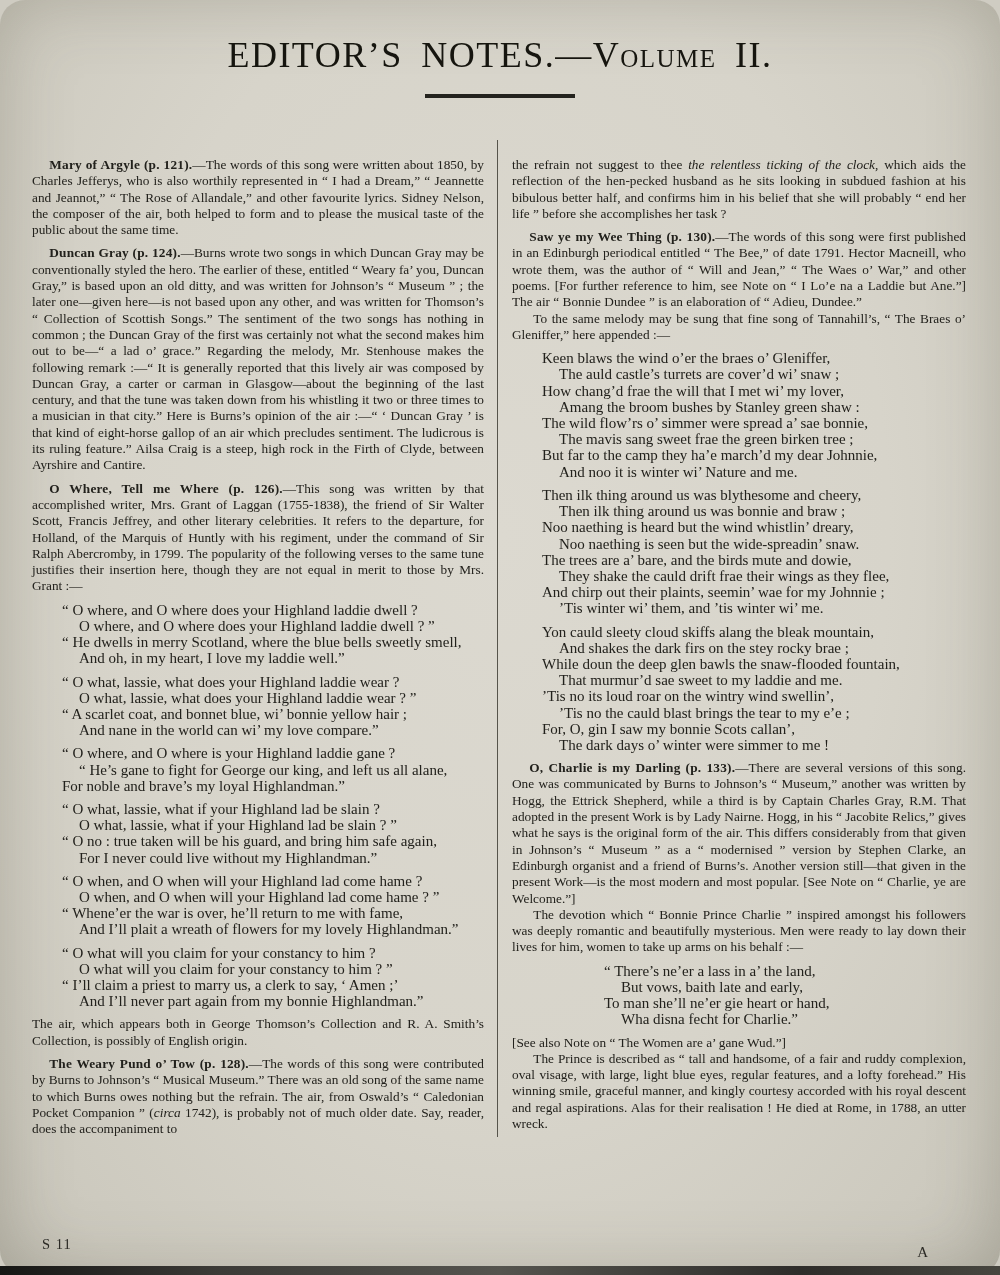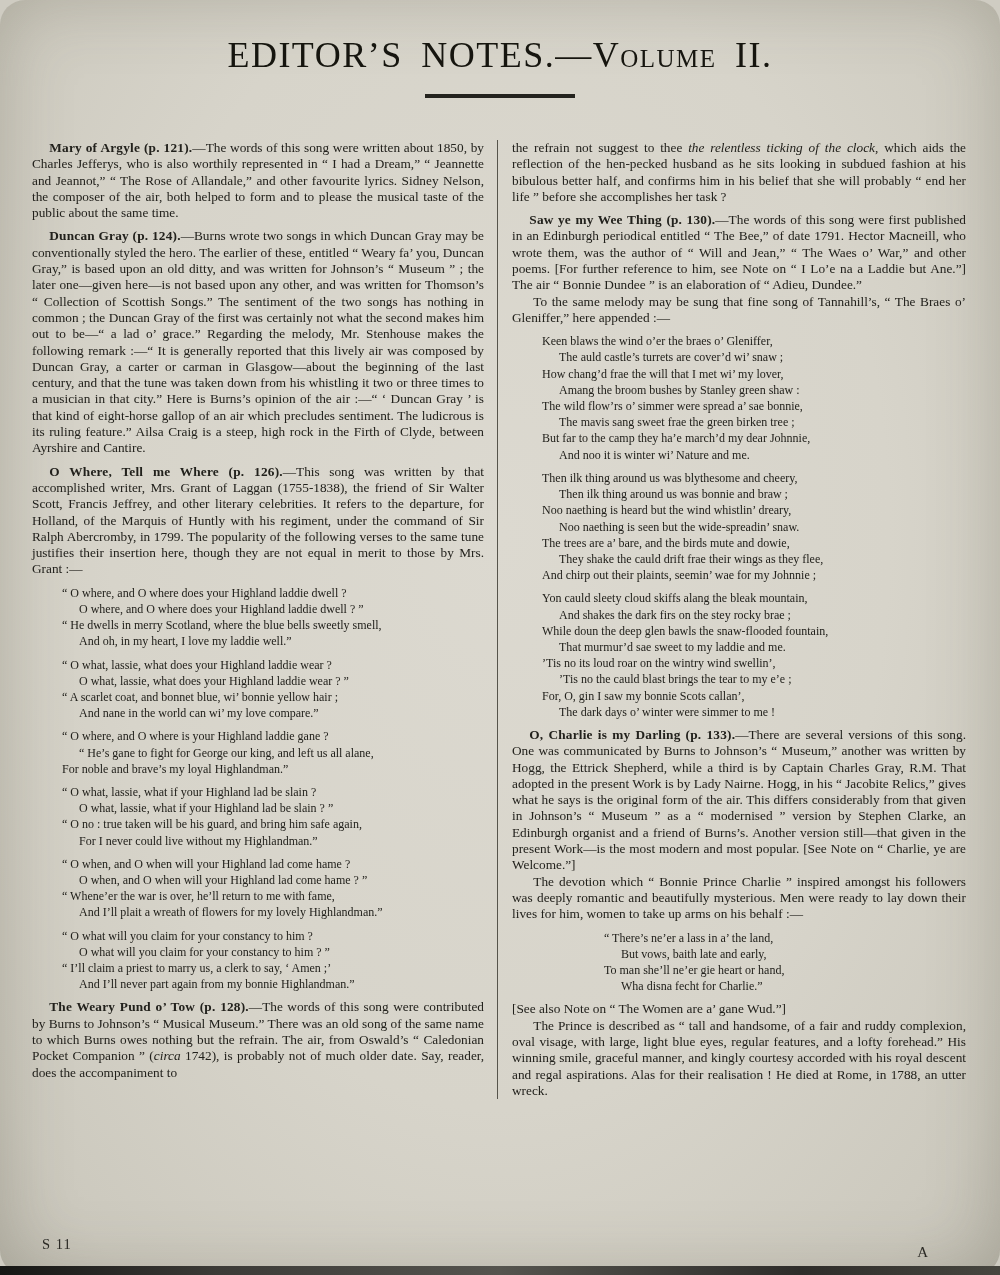--- a/index.html
+++ b/index.html
@@ -42,27 +42,27 @@
     line-height:16.3px;
     text-align:justify;
     color:#22211c;
   }
   .col-left{width:452px;padding-right:13px;}
   .divider{width:1px;background:#56544b;}
   .col-right{flex:1;padding-left:14px;}
   .para{margin:0;text-indent:1.6em;}
   .para.no-indent{text-indent:0;}
   .para.note-start{margin-top:7px;text-indent:1.3em;}
-  .col .para:first-child{margin-top:0;}
+  .col .para:first-child{margin-top:17px;}
   .run-in{font-weight:bold;letter-spacing:0.2px;}
   .verse{
     margin:7px 0;
     padding-left:30px;
     text-align:left;
-    font-size:12px;
+    font-size:15px;
     line-height:16.2px;
   }
   .verse .vline{white-space:nowrap;}
   .verse .vline:nth-child(even){padding-left:17px;}
   .verse.centered{padding-left:92px;}
   .sig{position:absolute;font-size:14.5px;color:#2a2924;margin-left:8px;}
   .sig-left{left:34px;bottom:22px;letter-spacing:1px;}
   .sig-right{right:72px;bottom:14px;font-size:15px;}
   .bottom-edge{
     position:absolute;left:0;right:0;bottom:0;height:9px;
@@ -109,20 +109,21 @@
           <div class="vline">O when, and O when will your Highland lad come hame ? ”</div>
           <div class="vline">“ Whene’er the war is over, he’ll return to me with fame,</div>
           <div class="vline">And I’ll plait a wreath of flowers for my lovely Highlandman.”</div>
         </div>
         <div class="verse">
           <div class="vline">“ O what will you claim for your constancy to him ?</div>
           <div class="vline">O what will you claim for your constancy to him ? ”</div>
           <div class="vline">“ I’ll claim a priest to marry us, a clerk to say, ‘ Amen ;’</div>
           <div class="vline">And I’ll never part again from my bonnie Highlandman.”</div>
         </div>
+        <p class="para no-indent"><span>The air, which appears both in George Thomson’s Collection and R. A. Smith’s Collection, is possibly of English origin.</span></p>
         <p class="para note-start"><b class="run-in">The Weary Pund o’ Tow (p. 128).</b><span>—The words of this song were contributed by Burns to Johnson’s “ Musical Museum.”  There was an old song of the same name to which Burns owes nothing but the refrain.  The air, from Oswald’s “ Caledonian Pocket Companion ” (</span><i>circa</i><span> 1742), is probably not of much older date.  Say, reader, does the accompaniment to</span></p>
       </div>
     <div class="divider"></div>
     <div class="col col-right" id="right-col">
         <p class="para no-indent"><span>the refrain not suggest to thee </span><i>the relentless ticking of the clock</i><span>, which aids the reflection of the hen-pecked husband as he sits looking in subdued fashion at his bibulous better half, and confirms him in his belief that she will probably “ end her life ” before she accomplishes her task ?</span></p>
         <p class="para note-start"><b class="run-in">Saw ye my Wee Thing (p. 130).</b><span>—The words of this song were first published in an Edinburgh periodical entitled “ The Bee,” of date 1791.  Hector Macneill, who wrote them, was the author of “ Will and Jean,” “ The Waes o’ War,” and other poems.  [For further reference to him, see Note on “ I Lo’e na a Laddie but Ane.”]  The air “ Bonnie Dundee ” is an elaboration of “ Adieu, Dundee.”</span></p>
         <p class="para"><span>To the same melody may be sung that fine song of Tannahill’s, “ The Braes o’ Gleniffer,” here appended :—</span></p>
         <div class="verse">
           <div class="vline">Keen blaws the wind o’er the braes o’ Gleniffer,</div>
           <div class="vline">The auld castle’s turrets are cover’d wi’ snaw ;</div>
@@ -134,20 +135,21 @@
           <div class="vline">And noo it is winter wi’ Nature and me.</div>
         </div>
         <div class="verse">
           <div class="vline">Then ilk thing around us was blythesome and cheery,</div>
           <div class="vline">Then ilk thing around us was bonnie and braw ;</div>
           <div class="vline">Noo naething is heard but the wind whistlin’ dreary,</div>
           <div class="vline">Noo naething is seen but the wide-spreadin’ snaw.</div>
           <div class="vline">The trees are a’ bare, and the birds mute and dowie,</div>
           <div class="vline">They shake the cauld drift frae their wings as they flee,</div>
           <div class="vline">And chirp out their plaints, seemin’ wae for my Johnnie ;</div>
+          <div class="vline">’Tis winter wi’ them, and ’tis winter wi’ me.</div>
         </div>
         <div class="verse">
           <div class="vline">Yon cauld sleety cloud skiffs alang the bleak mountain,</div>
           <div class="vline">And shakes the dark firs on the stey rocky brae ;</div>
           <div class="vline">While doun the deep glen bawls the snaw-flooded fountain,</div>
           <div class="vline">That murmur’d sae sweet to my laddie and me.</div>
           <div class="vline">’Tis no its loud roar on the wintry wind swellin’,</div>
           <div class="vline">’Tis no the cauld blast brings the tear to my e’e ;</div>
           <div class="vline">For, O, gin I saw my bonnie Scots callan’,</div>
           <div class="vline">The dark days o’ winter were simmer to me !</div>

